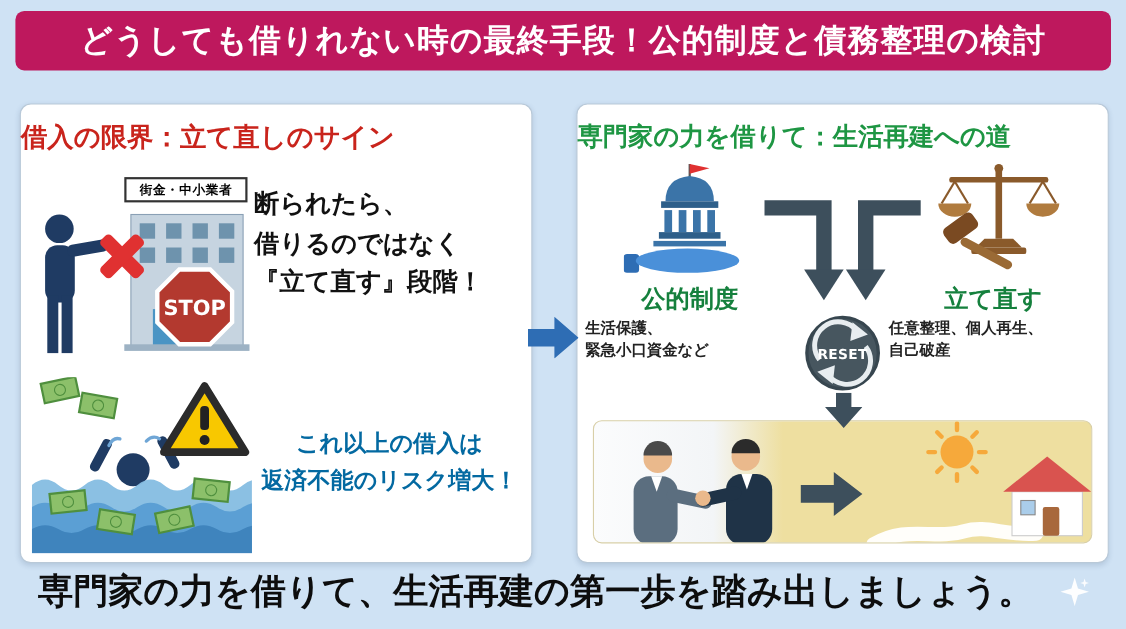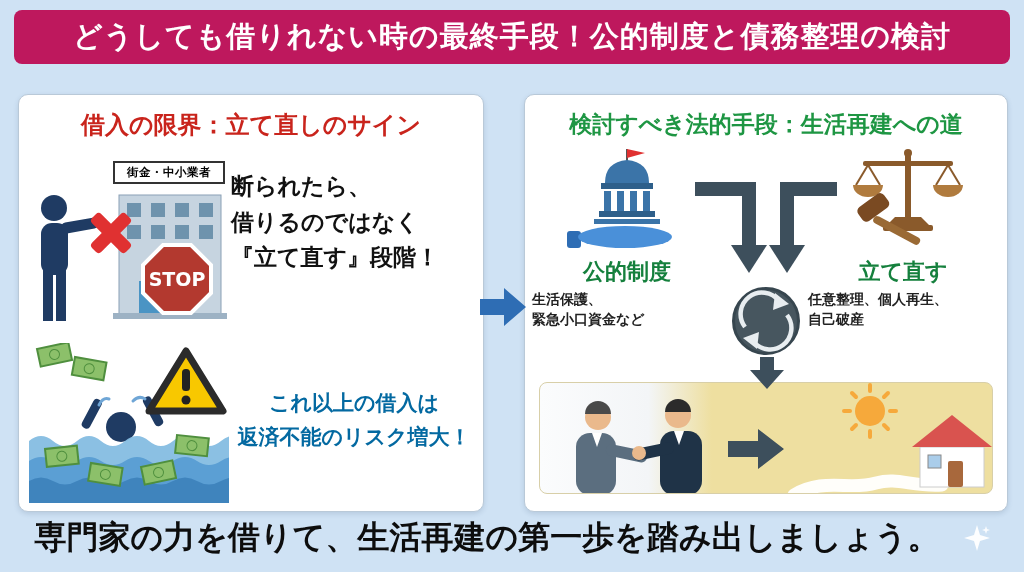--- a/index.html
+++ b/index.html
@@ -8,21 +8,21 @@
 
   .banner{position:absolute;left:14px;top:10px;width:996px;height:54px;background:#be185d;
     border-radius:8px;display:flex;align-items:center;justify-content:center;z-index:2;}
   .banner-title{color:#ffffff;font-size:29px;font-weight:800;letter-spacing:1px;white-space:nowrap;}
 
   .panel{position:absolute;top:94px;height:416px;background:#ffffff;border:1px solid #b9c9d8;
     border-radius:10px;box-shadow:0 2px 5px rgba(40,70,110,.15);z-index:1;}
   .panel-left{left:18px;width:464px;}
   .panel-right{left:524px;width:482px;}
 
-  .panel-title{position:absolute;top:14px;left:0;width:100%;text-align:center;font-weight:800;}
+  .panel-title{position:absolute;top:14px;left:0;width:100%;font-weight:800;}
   .panel-title.red{color:#c9241c;font-size:24px;}
   .panel-title.green{color:#1e9643;font-size:23px;}
 
   .pre{white-space:pre-line;}
 
   .illus1{position:absolute;left:8px;top:58px;width:200px;height:185px;}
   .building-sign{position:absolute;left:86px;top:8px;width:112px;box-sizing:border-box;
     border:2px solid #333;background:#fff;font-size:11.5px;font-weight:700;text-align:center;
     padding:2px 0;letter-spacing:.5px;}
   .refusal-text{position:absolute;left:212px;top:74px;width:246px;font-size:23px;font-weight:800;
@@ -168,21 +168,21 @@
 
     <div class="risk-text pre">これ以上の借入は
 返済不能のリスク増大！</div>
   </div>
 
   <svg class="big-blue-arrow" viewBox="0 0 46 38">
     <polygon points="0,11 24,11 24,0 46,19 24,38 24,27 0,27" fill="#2e6db4"></polygon>
   </svg>
 
   <div class="panel panel-right">
-    <div class="panel-title green">検討すべき法的手段：生活再建への道</div>
+    <div class="panel-title green">専門家の力を借りて：生活再建への道</div>
 
     <svg class="option-icon public-icon" viewBox="0 0 120 110">
       <line x1="60" y1="4" x2="60" y2="18" stroke="#555" stroke-width="2"></line>
       <polygon points="60,4 78,8 60,13" fill="#e03131"></polygon>
       <path d="M38 38 Q38 17 60 15 Q82 17 82 38 Z" fill="#3b74a8"></path>
       <rect x="34" y="38" width="52" height="6" fill="#2e5f8a"></rect>
       <rect x="37" y="46" width="7" height="20" fill="#3b74a8"></rect>
         <rect x="50" y="46" width="7" height="20" fill="#3b74a8"></rect>
       <rect x="63" y="46" width="7" height="20" fill="#3b74a8"></rect>
         <rect x="76" y="46" width="7" height="20" fill="#3b74a8"></rect>
@@ -227,20 +227,21 @@
       <polygon points="78,72 114,72 96,100" fill="#3d4f5c"></polygon>
     </svg>
 
     <div class="reset-circle">
       <svg class="reset-arcs" viewBox="0 0 62 62">
         <path d="M10 37 A21 21 0 0 1 44 11" stroke="#e8edf0" stroke-width="4.5" fill="none"></path>
         <polygon points="40,3 54,14 38,20" fill="#e8edf0"></polygon>
         <path d="M52 25 A21 21 0 0 1 18 51" stroke="#e8edf0" stroke-width="4.5" fill="none"></path>
         <polygon points="22,59 8,48 24,42" fill="#e8edf0"></polygon>
       </svg>
+      <div class="reset-label">RESET</div>
     </div>
 
     <svg class="down-arrow" viewBox="0 0 34 32">
       <polygon points="10,0 24,0 24,13 34,13 17,32 0,13 10,13" fill="#3d4f5c"></polygon>
     </svg>
 
     <div class="scene">
       <svg width="454" height="112" viewBox="0 0 454 112">
 
         <g>

